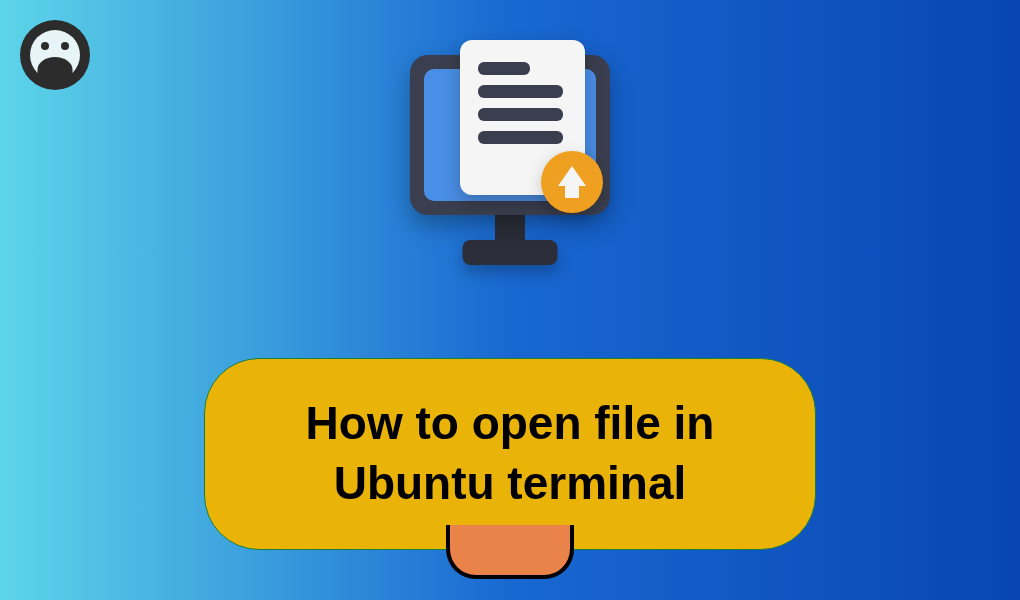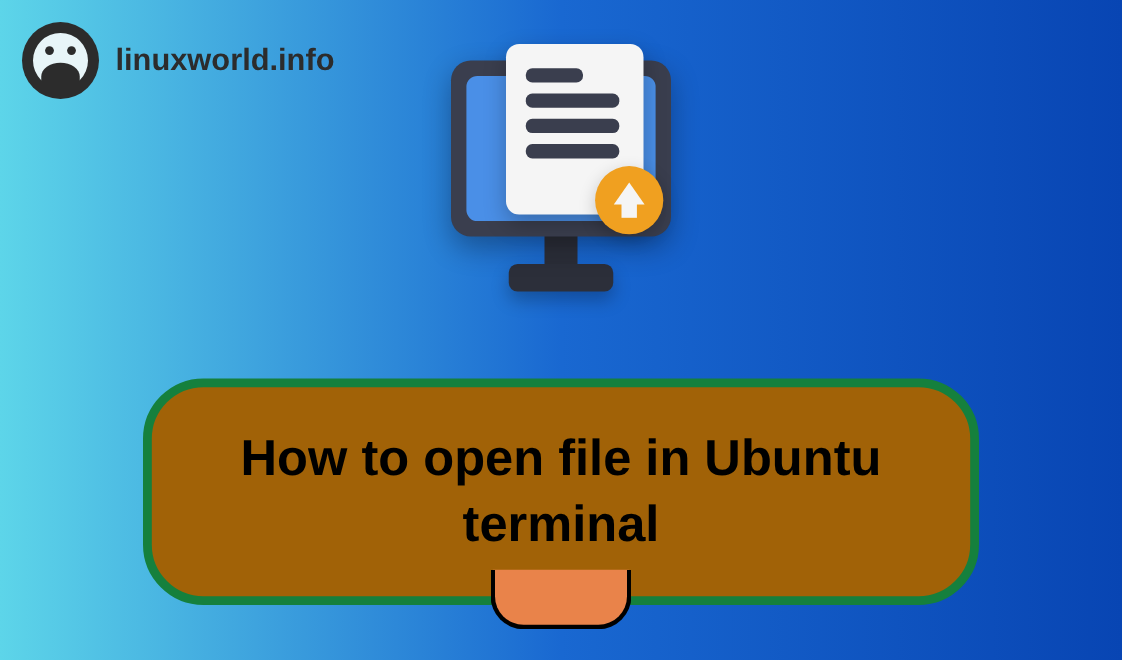--- a/index.html
+++ b/index.html
@@ -167,23 +167,23 @@
       left: -7px;
       width: 14px;
       height: 14px;
       background: #f5f5f5;
     }
     .title-banner {
       position: absolute;
       bottom: 50px;
       left: 50%;
       transform: translateX(-50%);
-      width: 760px;
-      background: #a16207;
-      border: 8px solid #15803d;
+      width: 612px;
+      background: #eab308;
+      border: 1px solid #15803d;
       border-radius: 55px;
       padding: 35px 50px;
       text-align: center;
     }
     .title-banner::before {
       content: '';
       position: absolute;
       bottom: -30px;
       left: 50%;
       transform: translateX(-50%);
@@ -208,21 +208,20 @@
 <div class="header">
   <div class="logo">
     <div class="logo-inner">
       <div class="logo-eyes">
         <div class="logo-eye"></div>
         <div class="logo-eye"></div>
       </div>
       <div class="logo-bottom"></div>
     </div>
   </div>
-  <div class="site-name">linuxworld.info</div>
 </div>
 
 <div class="illustration">
   <div class="monitor-base"></div>
   <div class="monitor-neck"></div>
   <div class="monitor-frame">
     <div class="monitor-screen"></div>
   </div>
   <div class="document">
     <div class="doc-line doc-line1"></div>

